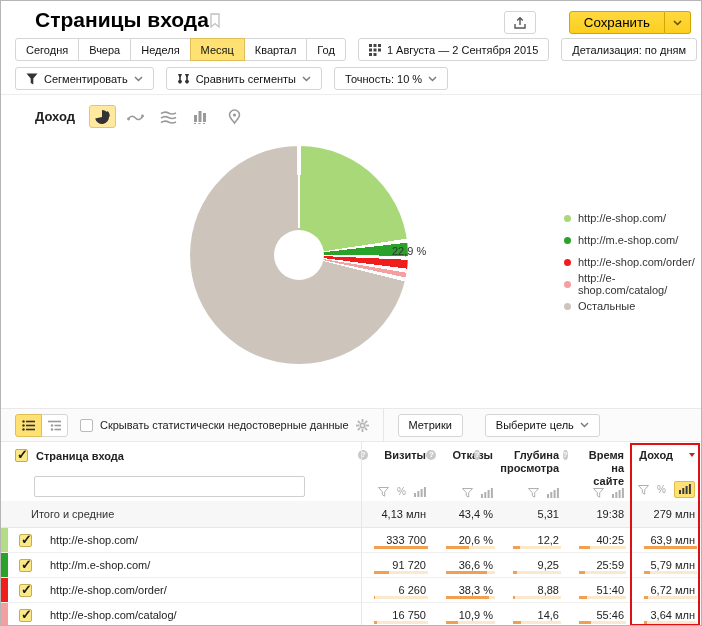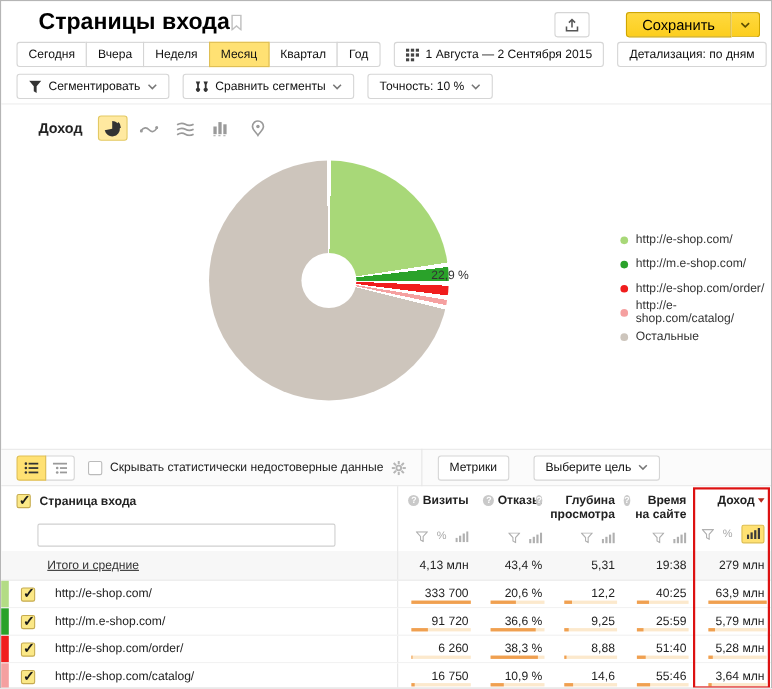--- a/index.html
+++ b/index.html
@@ -56,31 +56,31 @@
 
   
   .grid { display:grid; grid-template-columns:361px 72px 67px 66px 65px 71px; }
   .thead { position:absolute; left:0; top:441px; width:100%; height:59px; }
   .th-name { position:relative; border-right:1px solid #e7e7e7; }
   .cb { position:relative; width:13px; height:13px; border:1px solid #c6ab50; border-radius:2px; background:#fbe887; flex:0 0 auto; }
   .cb::after { content:"\2713"; position:absolute; left:1px; top:-3px; font-size:13px; font-weight:bold; color:#1a1a1a; }
   .name-head-row { position:absolute; left:14px; top:7px; display:flex; align-items:center; gap:8px; font-weight:bold; }
   .search-input { position:absolute; left:33px; top:34px; width:271px; height:21px; border:1px solid #cfcfcf; border-radius:2px; font-size:11px; padding:0 6px; font-family:"Liberation Sans",sans-serif; }
   .th-num { display:flex; flex-direction:column; align-items:flex-end; padding:7px 8px 7px 0; font-weight:bold; line-height:13px; text-align:right; }
-  .th-top { display:flex; align-items:flex-start; gap:3px; }
+  .th-top { display:flex; align-items:flex-start; gap:16px; }
   .qmark { display:inline-block; width:10px; height:10px; border-radius:50%; background:#c9c9c9; color:#fff; font-size:8px; line-height:10px; text-align:center; font-weight:bold; margin-top:1px; }
   .qmark::before { content:"?"; }
   .sort-caret { width:0; height:0; border-left:3.5px solid transparent; border-right:3.5px solid transparent; border-top:4px solid #b52b1e; margin-top:4px; }
   .th-icons { margin-top:auto; display:flex; align-items:center; gap:8px; }
   .pct-icon { color:#a8a8a8; font-size:10px; font-weight:normal; }
   .bars-active { display:flex; align-items:flex-end; justify-content:center; width:21px; height:17px; background:#ffe173; border:1px solid #ddbd50; border-radius:2px; }
 
   .totals { position:absolute; left:0; top:500px; width:100%; height:27px; background:#f7f7f7; border-bottom:1px solid #e7e7e7; }
   .totals .cell, .row .cell { position:relative; display:flex; align-items:center; justify-content:flex-end; padding-right:8px; }
-  .totals-name { display:flex; align-items:center; padding-left:42px; color:#333; border-right:1px solid #e7e7e7;text-decoration:underline; }
+  .totals-name { display:flex; align-items:center; padding-left:30px; color:#333; border-right:1px solid #e7e7e7; }
 
   .row { position:absolute; left:0; width:100%; height:25px; border-bottom:1px solid #efefef; background:#fff; }
   .row-name { position:relative; display:flex; align-items:center; gap:0; border-right:1px solid #e7e7e7; }
   .stripe { position:absolute; left:0; top:0; bottom:0; width:7px; }
   .row-name .cb { margin-left:18px; }
   .row-url { margin-left:18px; color:#222; cursor:pointer; }
   .mini-bar { position:absolute; left:12px; right:6px; bottom:3px; height:3px; background:#fce9cd; }
   .mini-fill { position:absolute; left:0; top:0; bottom:0; background:#f0a050; }
   .num { position:relative; z-index:1; }
 
@@ -592,21 +592,21 @@
           <span class="mini-fill" style="width: 5%;"></span>
         </span>
       </div>
     <div class="cell">
         <span class="num">51:40</span>
         <span class="mini-bar">
           <span class="mini-fill" style="width: 17%;"></span>
         </span>
       </div>
     <div class="cell">
-        <span class="num">5,28 млн</span>
+        <span class="num">6,72 млн</span>
         <span class="mini-bar">
           <span class="mini-fill" style="width: 8%;"></span>
         </span>
       </div>
   </div>
 
   <div class="row grid" style="top:602px">
     <div class="row-name">
       <span class="stripe" style="background: rgb(245, 160, 160);"></span>
       <span class="cb"></span>

